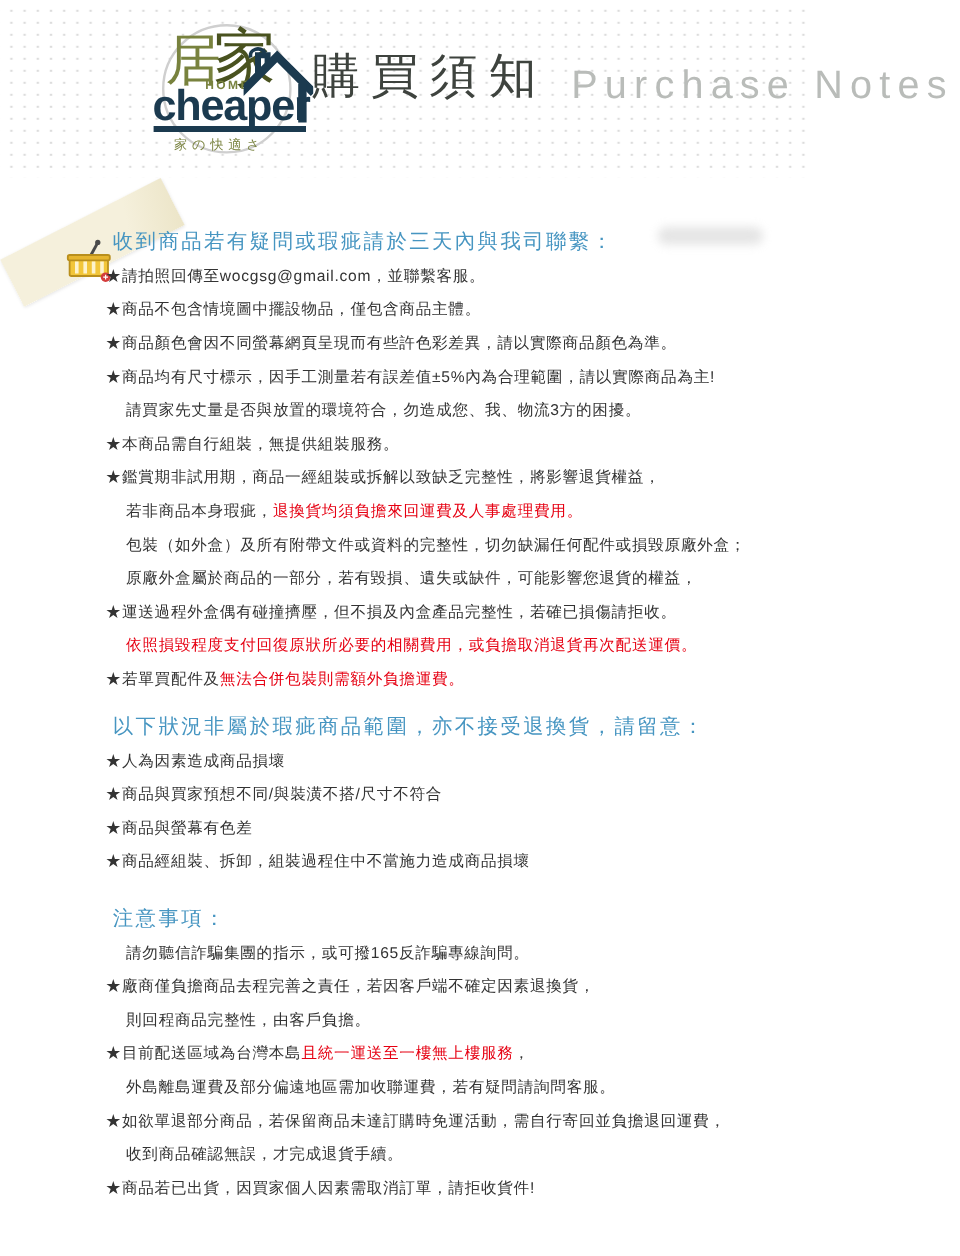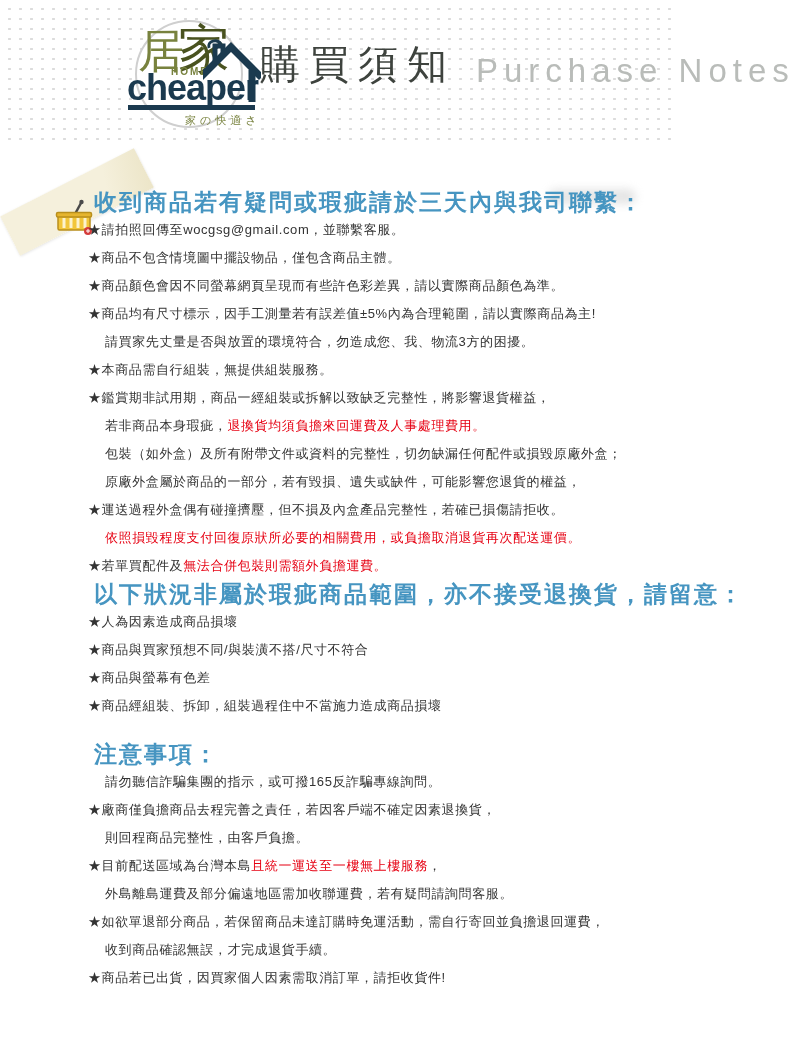--- a/index.html
+++ b/index.html
@@ -44,21 +44,20 @@
     position:absolute;left:127px;top:70px;font-size:36px;font-weight:bold;
     color:var(--brand-navy);letter-spacing:-1px;line-height:1;
   }
   .logo-underline{
     position:absolute;left:128px;top:105px;width:127px;height:5px;
     background:var(--brand-navy);
   }
   .logo-tagline{
     position:absolute;left:145px;top:113px;font-size:11px;letter-spacing:4px;
     color:var(--brand-olive);
-    margin-left:40px;
   }
   .logo-house{position:absolute;left:203px;top:34px;}
   .title-block{
     position:absolute;left:260px;top:38px;display:flex;align-items:flex-end;
     white-space:nowrap;
   }
   .page-title{
     font-size:40px;color:var(--title-gray);letter-spacing:9px;line-height:52px;
     font-weight:400;
   }
@@ -78,24 +77,24 @@
     position:absolute;left:548px;top:189px;width:88px;height:15px;
     background:#bfbfbf;opacity:.40;filter:blur(4px);border-radius:8px;
   }
 
   
   .notes{
     position:absolute;top:188px;left:0;width:800px;
     padding:0 18px 0 88px;
   }
   .note-section{margin:0;}
-  .note-section + .note-section{}
+  .note-section + .note-section{margin-top:12px;}
   .note-section:nth-child(3){margin-top:20px;}
   .note-heading{
-    margin:0;font-size:23px;font-weight:bold;line-height:28px;
+    margin:0;font-size:17px;font-weight:normal;line-height:28px;
     color:var(--accent-blue);letter-spacing:2px;padding-left:6px;
   }
   .note-line{
     margin:0;font-size:13px;line-height:28px;letter-spacing:.6px;
     color:var(--text-dark);white-space:nowrap;
   }
   .note-line.indent{padding-left:17px;}
   .note-line .red{color:var(--alert-red);}
 </style>
 </head>

